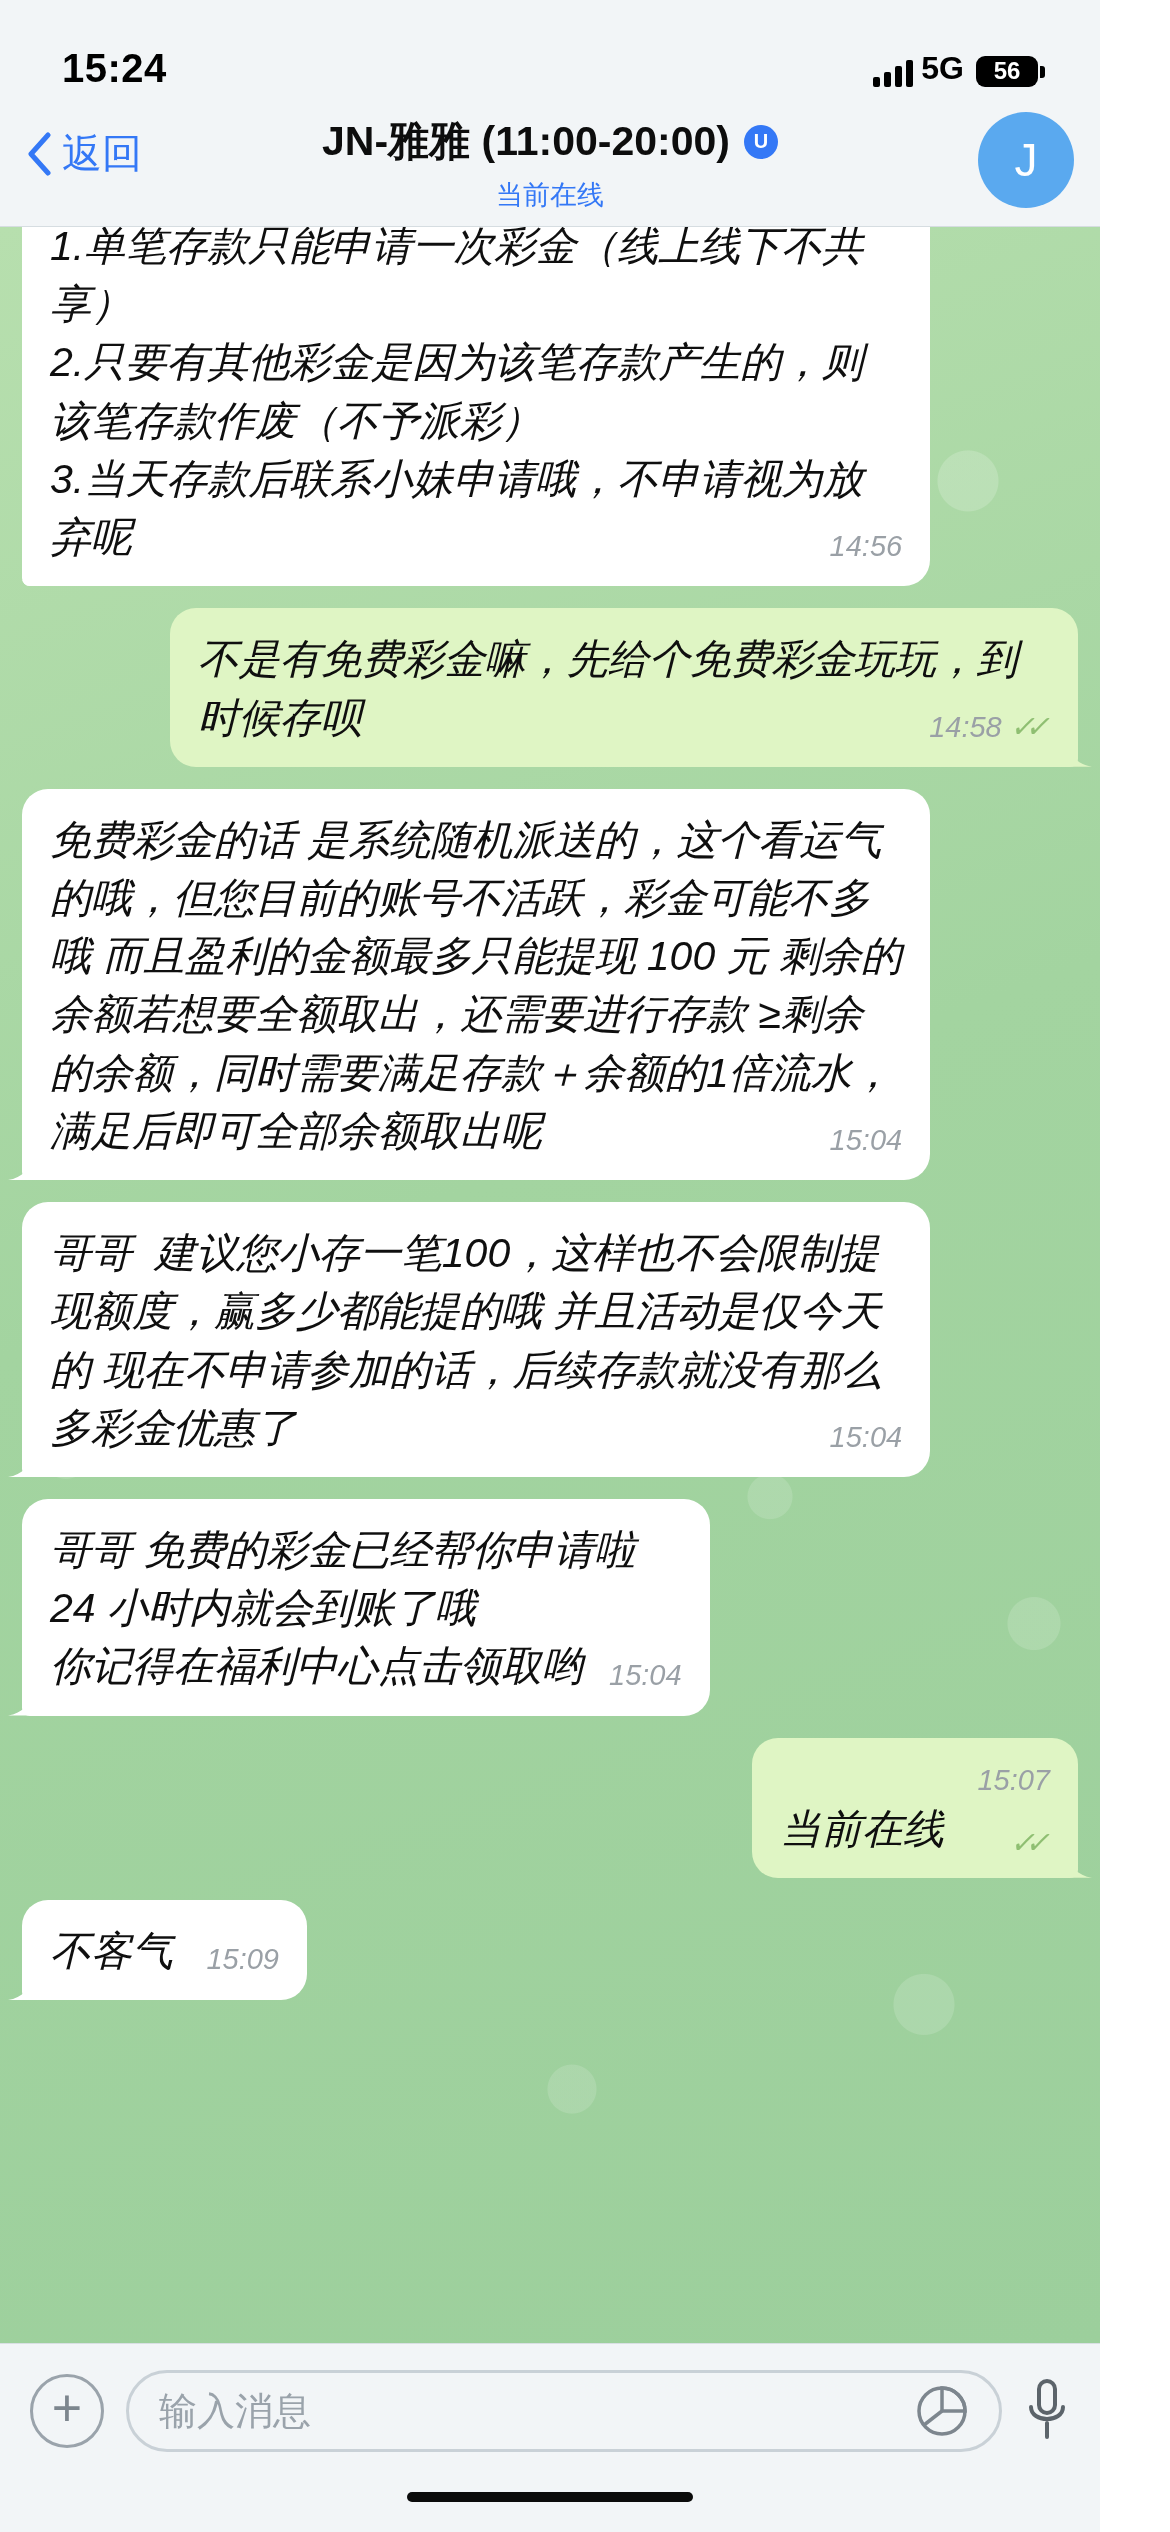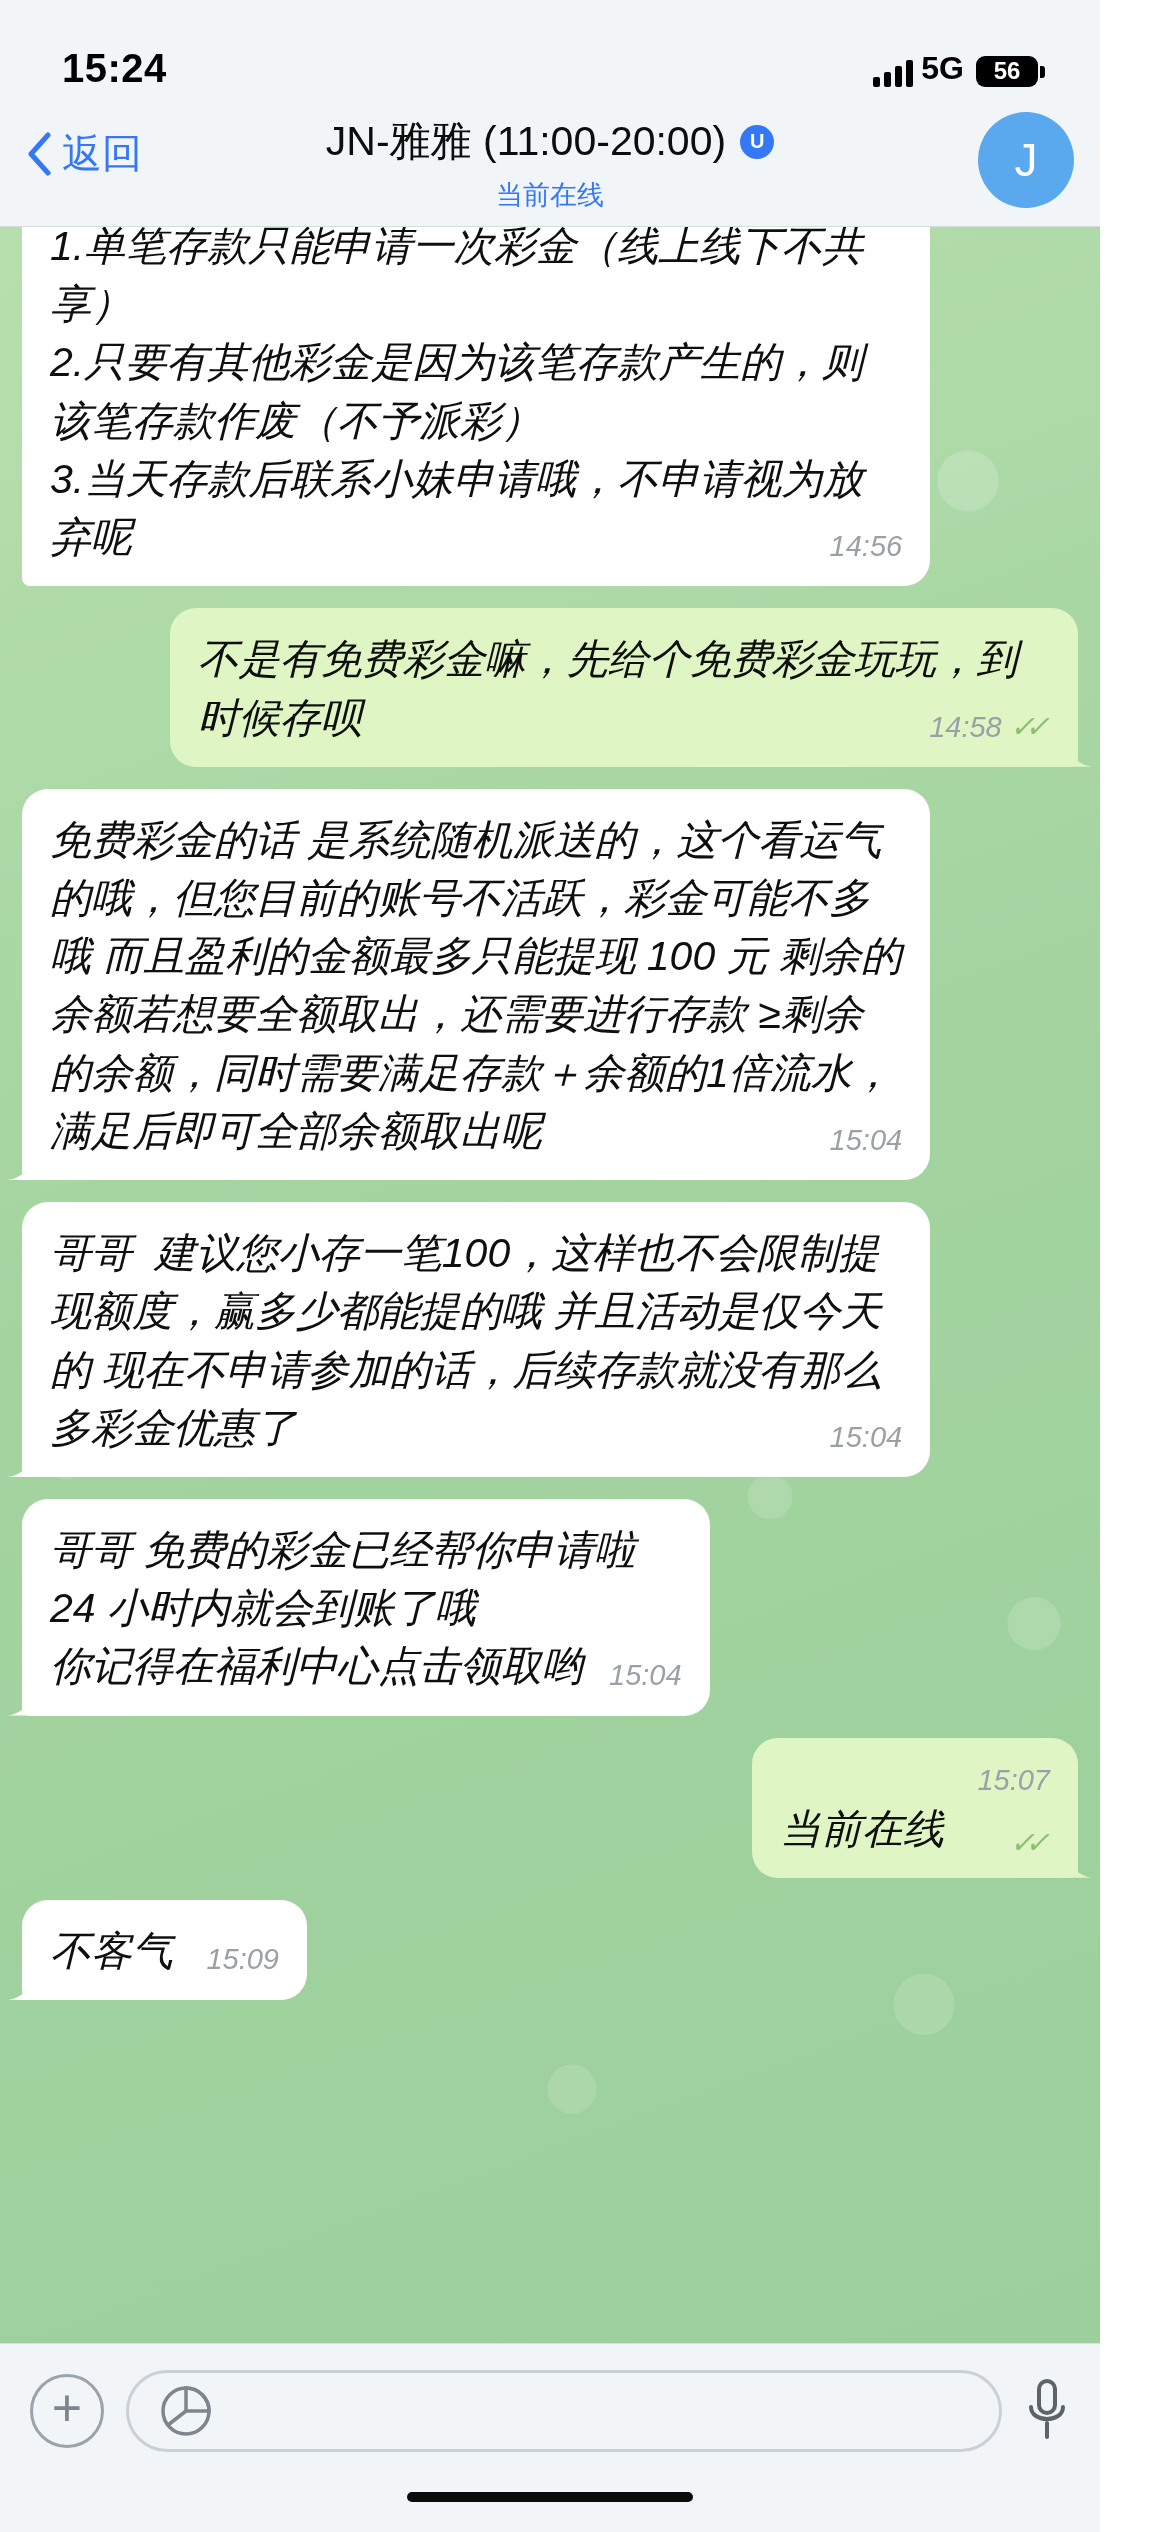--- a/index.html
+++ b/index.html
@@ -66,21 +66,21 @@
   }
   .back svg { width: 26px; height: 44px; }
   .back-label { font-size: 40px; color: #3478f6; }
   .head-center {
     position: absolute; left: 0; right: 0; top: 6px;
     display: flex; flex-direction: column; align-items: center;
     pointer-events: none;
   }
   .head-title-row { display: flex; align-items: center; gap: 14px; }
   .head-title {
-    font-size: 41px; font-weight: normal; color: #0d0d0d;
+    font-size: 41px; font-weight: bold; color: #0d0d0d;
     white-space: nowrap;
   }
   .verify-badge {
     width: 34px; height: 34px; border-radius: 50%;
     background: #3478f6; color: #fff;
     font-size: 20px; font-weight: bold;
     display: flex; align-items: center; justify-content: center;
   }
   .head-sub { font-size: 27px; color: #3478f6; margin-top: 8px; }
   .avatar {
@@ -336,20 +336,21 @@
           </span>
         </div>
       </div>
 
     </div>
   </div>
 
   <div class="composer">
     <div class="plus">+</div>
     <div class="input-wrap">
+      <input type="text" placeholder="输入消息" style="">
       <svg class="sticker-icon" viewBox="0 0 54 54">
         <circle cx="27" cy="27" r="23" fill="none" stroke="#7d868e" stroke-width="3.5"></circle>
         <path d="M27 4 A23 23 0 0 1 50 27 L27 27 Z" fill="none" stroke="#7d868e" stroke-width="3.5"></path>
         <path d="M27 27 L9 41" fill="none" stroke="#7d868e" stroke-width="3.5"></path>
       </svg>
     </div>
     <svg class="mic-icon" viewBox="0 0 46 68">
       <rect x="15" y="4" width="16" height="32" rx="8" fill="none" stroke="#5c646b" stroke-width="4"></rect>
       <path d="M7 30 C7 46 39 46 39 30" fill="none" stroke="#5c646b" stroke-width="4" stroke-linecap="round"></path>
       <path d="M23 46 L23 60" fill="none" stroke="#5c646b" stroke-width="4" stroke-linecap="round"></path>

